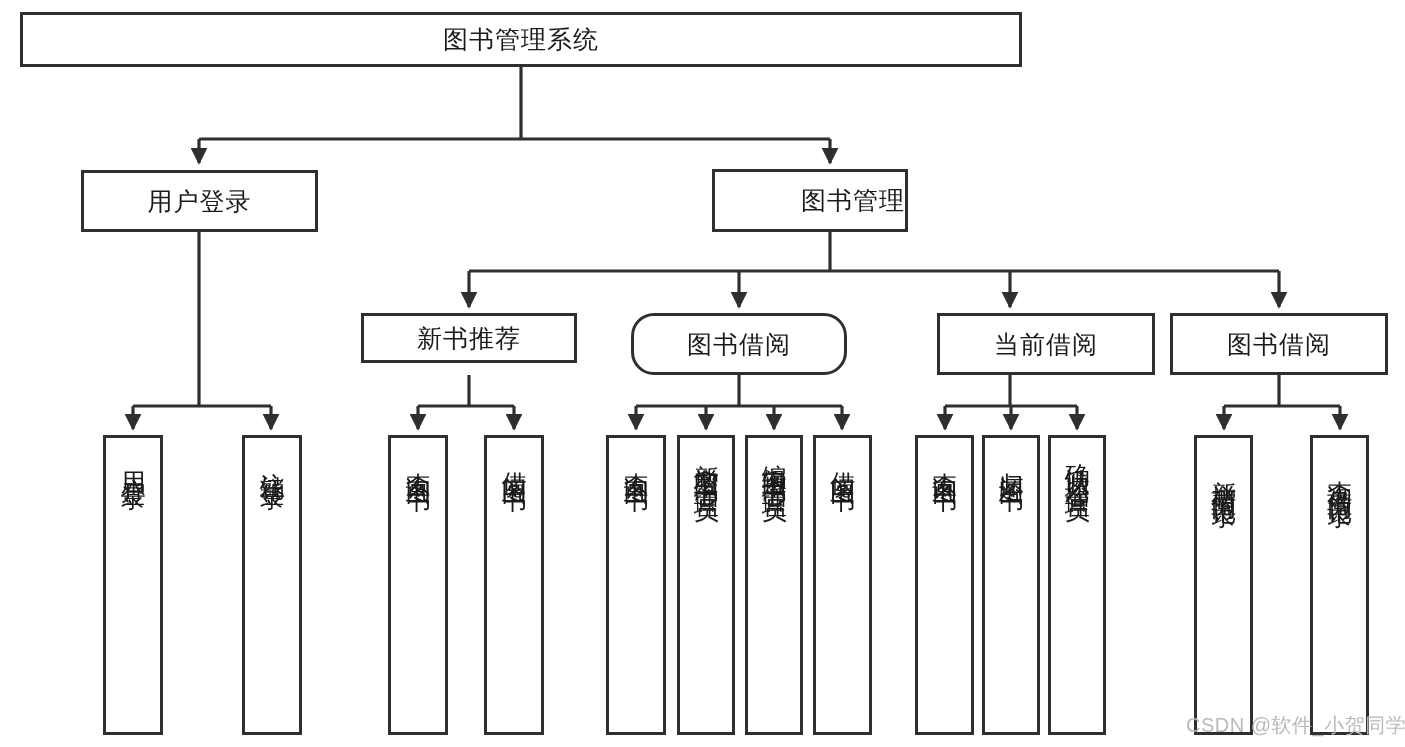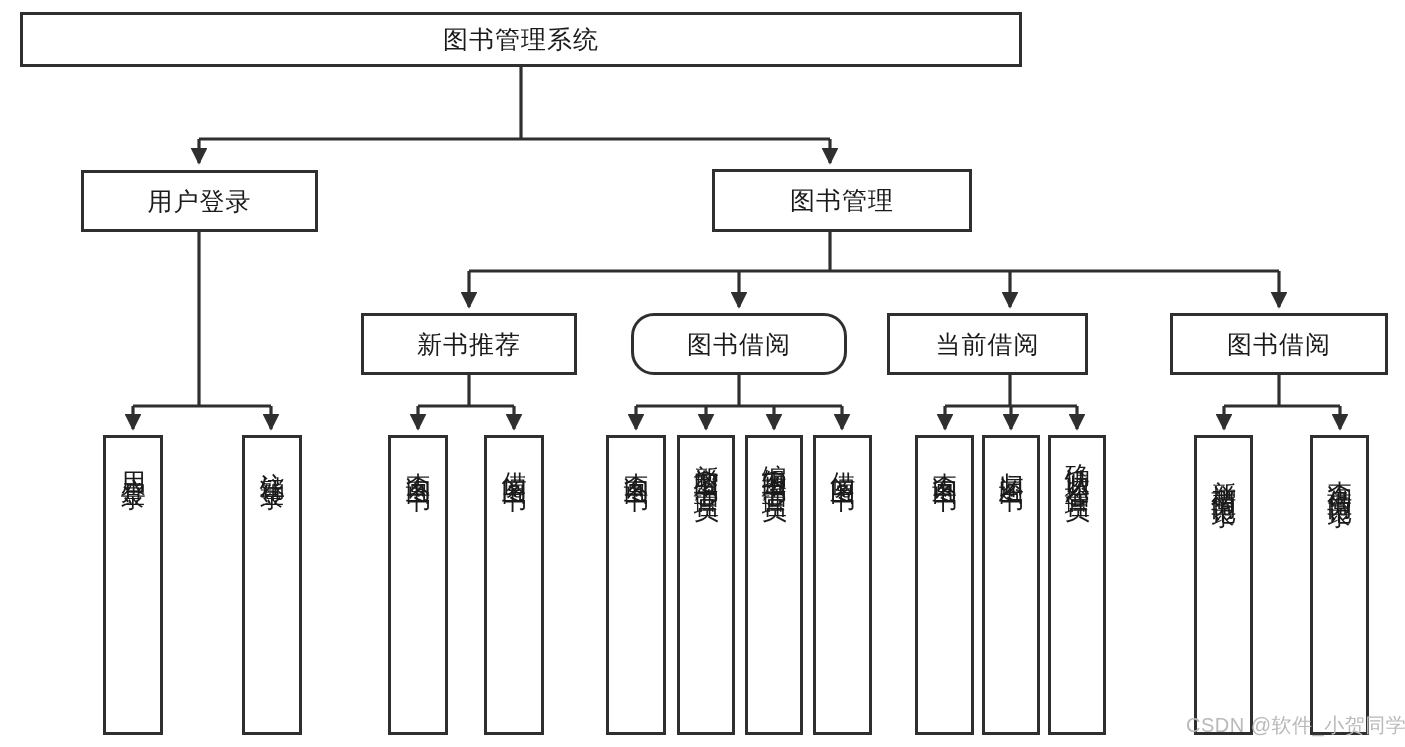--- a/index.html
+++ b/index.html
@@ -118,31 +118,31 @@
     </g>
   </svg>
 
   <div class="node horiz" style="left:20px; top:12px; width:1002px; height:55px;">
     <span>图书管理系统</span>
   </div>
 
   <div class="node horiz" style="left:81px; top:170px; width:237px; height:62px;">
     <span>用户登录</span>
   </div>
-  <div class="node horiz" style="left:712px; top:169px; width:260px; height:63px;">
+  <div class="node horiz" style="left:712px; top:169px; width:196px; height:63px;justify-content:flex-end;">
     <span>图书管理</span>
   </div>
 
-  <div class="node horiz" style="left:361px; top:313px; width:216px; height:62px;">
+  <div class="node horiz" style="left:361px; top:313px; width:216px; height:50px;">
     <span>新书推荐</span>
   </div>
   <div class="node horiz" style="left:631px; top:313px; width:216px; height:62px;border-radius:23px;">
     <span>图书借阅</span>
   </div>
-  <div class="node horiz" style="left:887px; top:313px; width:201px; height:62px;">
+  <div class="node horiz" style="left:937px; top:313px; width:218px; height:62px;">
     <span>当前借阅</span>
   </div>
   <div class="node horiz" style="left:1170px; top:313px; width:218px; height:62px;">
     <span>图书借阅</span>
   </div>
 
   <div class="node vert" style="left:103px; top:435px; width:60px; height:300px;">
     <span class="vlabel">用户登录</span>
   </div>
   <div class="node vert" style="left:242px; top:435px; width:60px; height:300px;">

